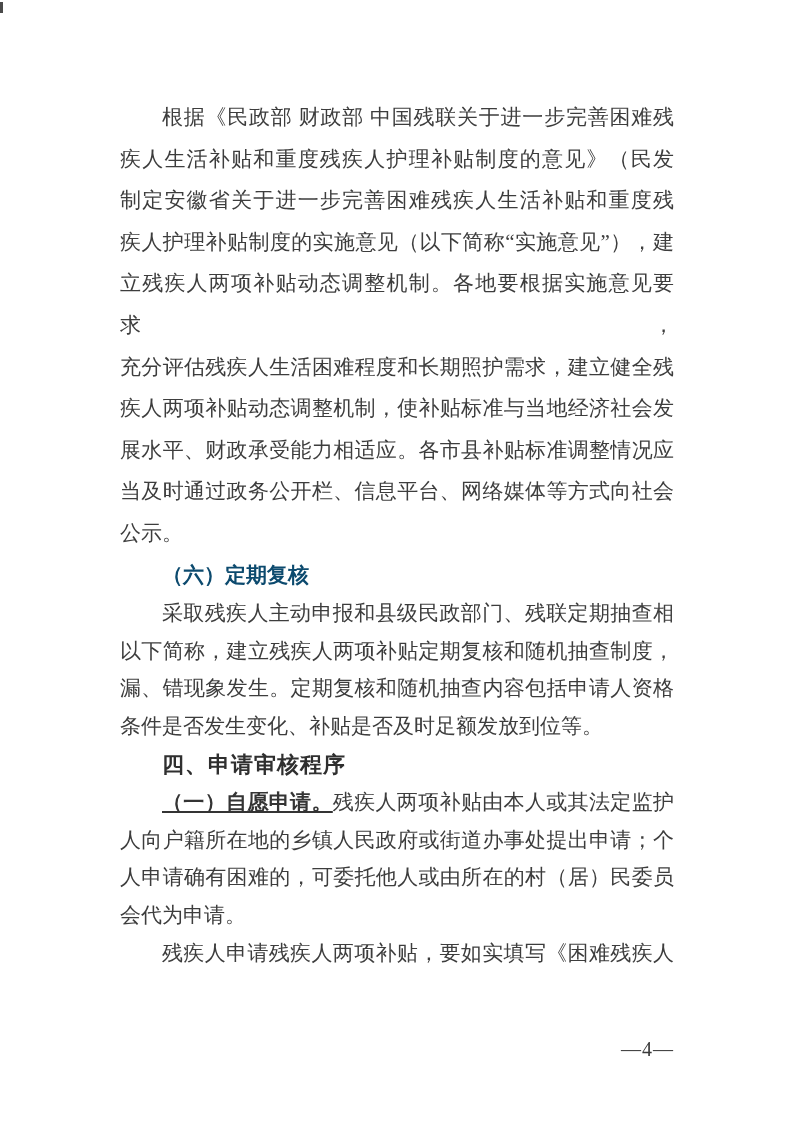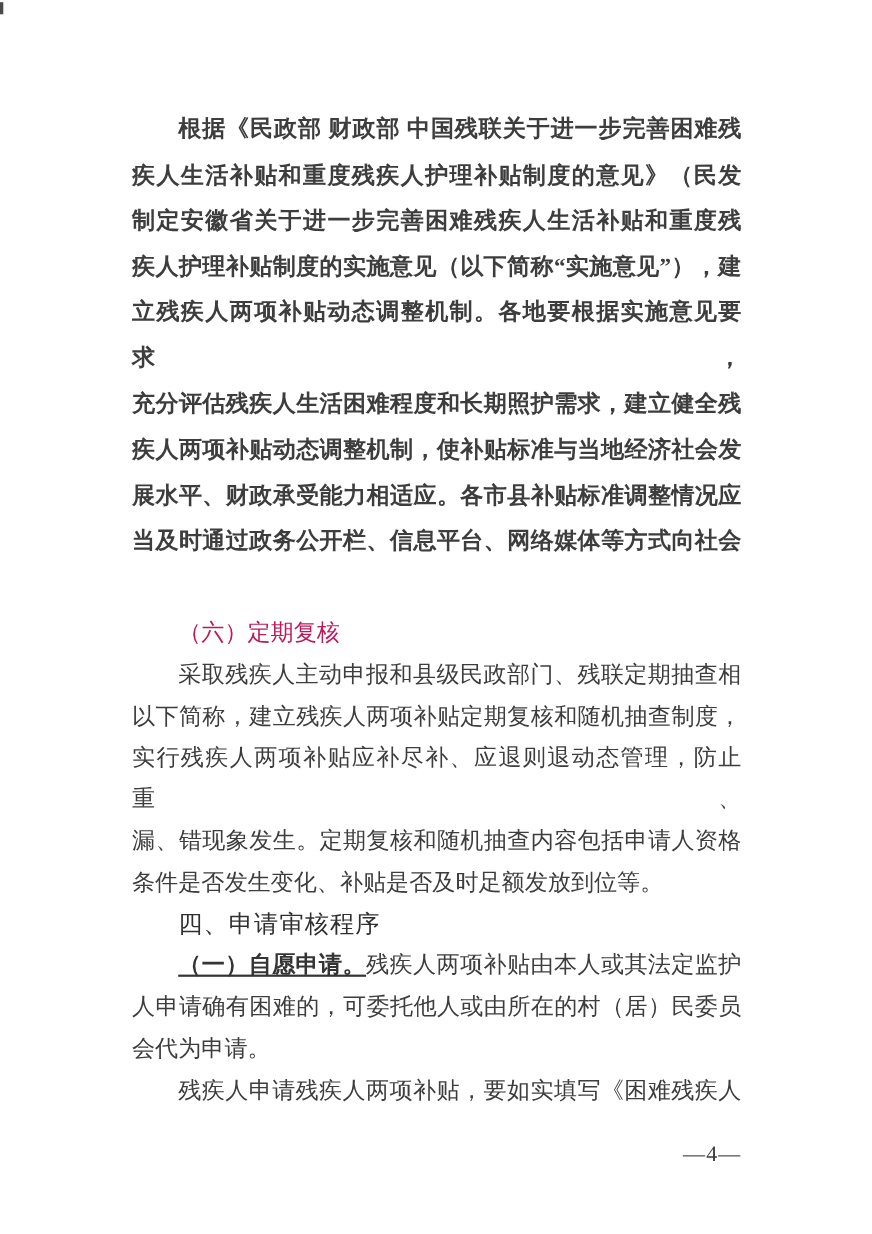--- a/index.html
+++ b/index.html
@@ -16,36 +16,36 @@
     position: absolute;
     left: 0; top: 2px;
     width: 3px; height: 11px;
     background: #4a4a4a;
   }
   .text-col {
     position: absolute;
     left: 120px;
     width: 554px;
   }
-  .block-p1 { top: 97px;  line-height: 41.6px; font-weight: bold; }
+  .block-p1 { top: 97px;  line-height: 41.6px; }
   .block-rest { top: 557px; line-height: 37.8px; }
   .line {
     font-size: 21px;
     text-align: justify;
   }
   .line.full { text-align-last: justify; }
   .line.short { text-align-last: left; }
   .line.indent { padding-left: 42px; }
   .subhead {
-    font-weight: 400;
-    color: #be185d;
+    font-weight: 700;
+    color: #0c4a6e;
   }
   .section-head {
     font-family: "DejaVu Sans", sans-serif;
-    font-weight: 400;
+    font-weight: 700;
     font-size: 22px;
     letter-spacing: 1px;
     color: #2f2f2f;
   }
   .lead-bold { font-weight: 700; color: #343434; text-decoration: underline; }
   .page-number {
     position: absolute;
     right: 119px;
     top: 1038px;
     font-size: 20px;
@@ -63,34 +63,35 @@
   <div class="text-col block-p1">
     <div class="line full indent">根据《民政部 财政部 中国残联关于进一步完善困难残</div>
     <div class="line full">疾人生活补贴和重度残疾人护理补贴制度的意见》（民发</div>
     <div class="line full">制定安徽省关于进一步完善困难残疾人生活补贴和重度残</div>
     <div class="line full">疾人护理补贴制度的实施意见（以下简称“实施意见”），建</div>
     <div class="line full">立残疾人两项补贴动态调整机制。各地要根据实施意见要求，</div>
     <div class="line full">充分评估残疾人生活困难程度和长期照护需求，建立健全残</div>
     <div class="line full">疾人两项补贴动态调整机制，使补贴标准与当地经济社会发</div>
     <div class="line full">展水平、财政承受能力相适应。各市县补贴标准调整情况应</div>
     <div class="line full">当及时通过政务公开栏、信息平台、网络媒体等方式向社会</div>
+    <div class="line short">公示。</div>
   </div>
 
   <div class="text-col block-rest">
     <div class="line short indent subhead">（六）定期复核</div>
 
     <div class="line full indent">采取残疾人主动申报和县级民政部门、残联定期抽查相</div>
     <div class="line full">以下简称，建立残疾人两项补贴定期复核和随机抽查制度，</div>
-    <div class="line full">实行残疾人两项补贴应补尽补、应退则退动态管理，防止重、</div>
     <div class="line full">漏、错现象发生。定期复核和随机抽查内容包括申请人资格</div>
     <div class="line short">条件是否发生变化、补贴是否及时足额发放到位等。</div>
 
     <div class="line short indent section-head">四、申请审核程序</div>
 
     <div class="line full indent"><span class="lead-bold">（一）自愿申请。</span><span>残疾人两项补贴由本人或其法定监护</span></div>
+    <div class="line full">人向户籍所在地的乡镇人民政府或街道办事处提出申请；个</div>
     <div class="line full">人申请确有困难的，可委托他人或由所在的村（居）民委员</div>
     <div class="line short">会代为申请。</div>
 
     <div class="line full indent">残疾人申请残疾人两项补贴，要如实填写《困难残疾人</div>
   </div>
 
   <div class="page-number">—4—</div>
 
 </div>
 

